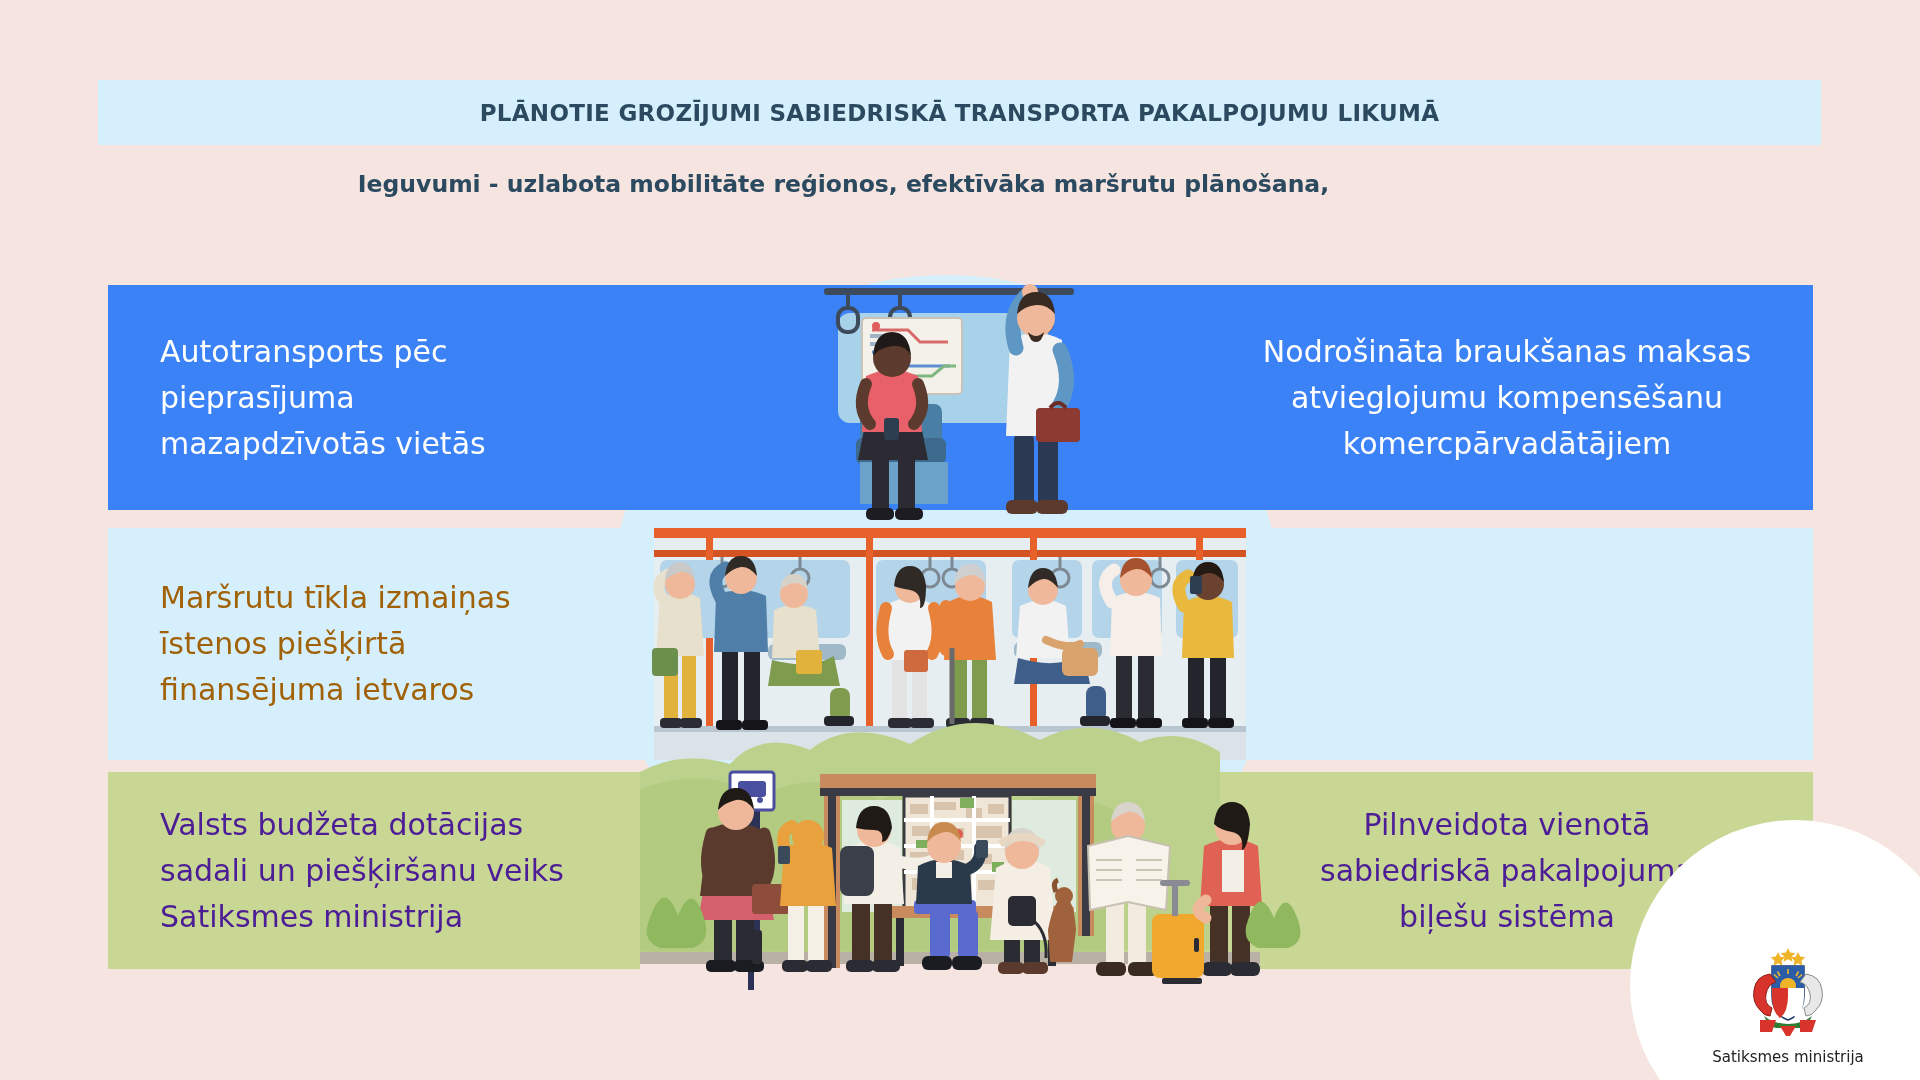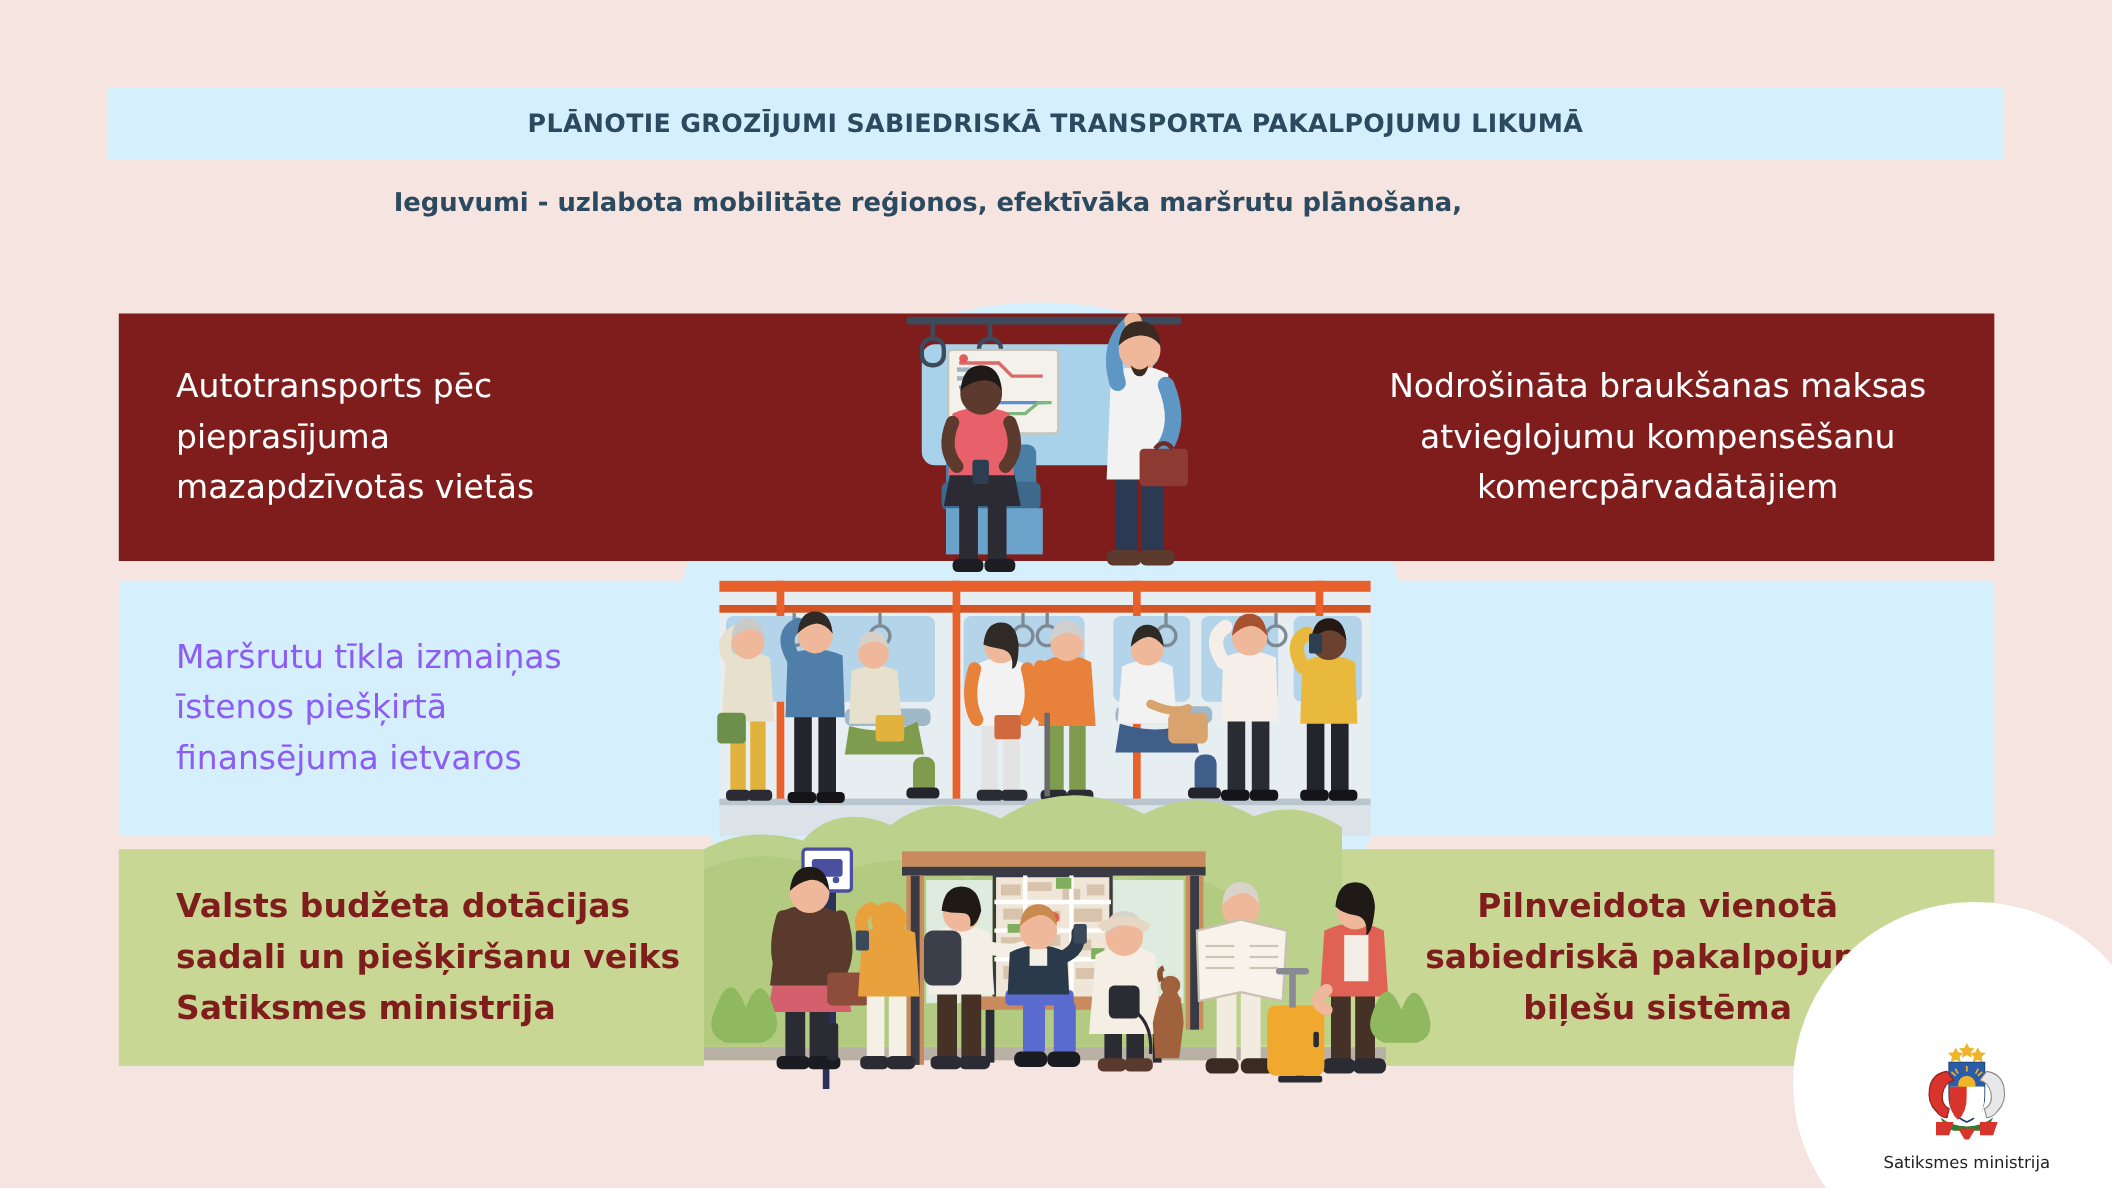--- a/index.html
+++ b/index.html
@@ -44,41 +44,41 @@
     background:#d6effc;
     z-index:1;
   }
 
   
   .row{
     position:absolute; left:108px; width:1705px;
     display:flex; align-items:center;
     z-index:3;
   }
-  #row-1{ top:285px; height:225px; background:#7f1d1d; }
+  #row-1{ top:285px; height:225px; background:#3b82f6; }
   #row-2{ top:528px; height:232px; background:#d6effc; }
   #row-3{ top:772px; height:197px; background:#c9d795; }
 
   .row-text{
     font-size:30px;
     line-height:46px;
     white-space:pre-line;
     z-index:6;
     position:relative;
   }
   .left-text{
     width:560px; padding-left:52px; text-align:left;
   }
   .right-text{
     width:560px; padding-right:52px; text-align:center;
     margin-left:auto;
   }
   .light-text{ color:#ffffff; }
-  .dark-text { color:#8b5cf6; }
-  .green-text{ color:#7f1d1d;font-weight:bold; }
+  .dark-text { color:#a16207; }
+  .green-text{ color:#4c1d95; }
 
   
   #illo-layer{
     position:absolute; left:0; top:0; width:1920px; height:1080px;
     z-index:5; pointer-events:none;
   }
 
   
   #logo-wrap{
     position:absolute; right:0px; bottom:0px;

